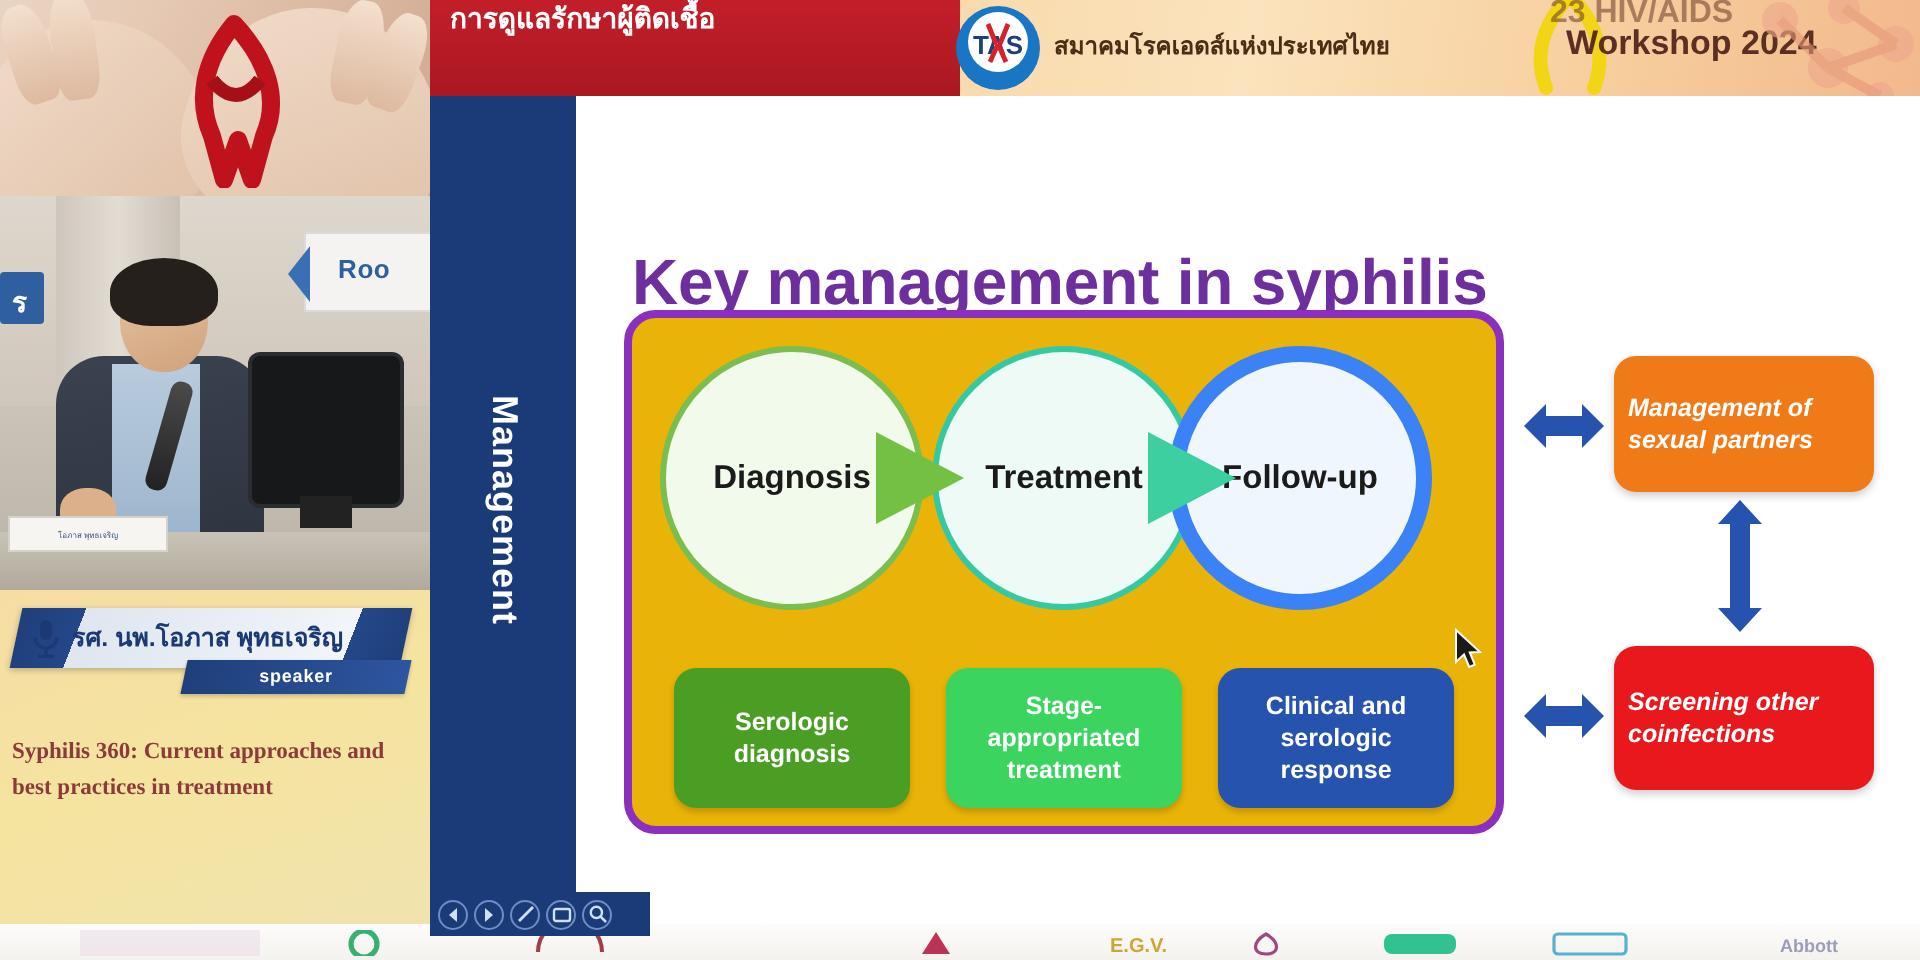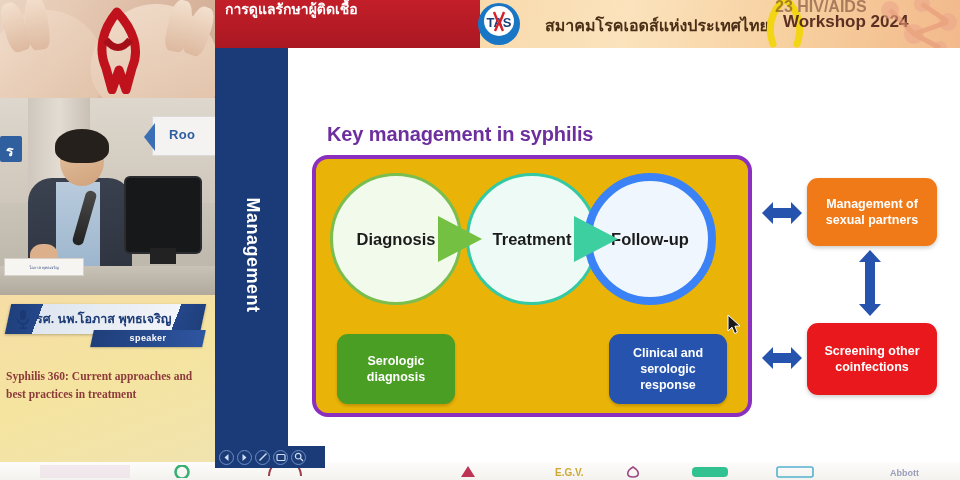--- a/index.html
+++ b/index.html
@@ -91,36 +91,36 @@
   #top-banner { position:absolute; left:215px; top:0; width:745px; height:48px; overflow:hidden;
     background:linear-gradient(100deg,#f6c98e 0%,#f8d7a6 28%,#fbe3bd 55%,#f7cf9e 78%,#f2b98c 100%); }
   #tb-red { position:absolute; left:0; top:-10px; width:265px; height:58px;
     background:linear-gradient(180deg,#c8202b,#aa1822); }
   #tb-red .l1 { position:absolute; left:10px; top:8px; width:250px; font-size:14px;
     font-weight:700; color:#fff; white-space:nowrap; }
   #tb-red .l2 { position:absolute; left:10px; top:22px; font-size:19px; font-weight:700;
     color:#fff; white-space:nowrap; }
   #tb-red .l2 em { font-style:normal; font-size:12px; font-weight:700; }
   #tas-logo { position:absolute; left:262px; top:2px; width:44px; height:44px; }
-  #tas-thai { position:absolute; left:330px; top:13px; font-size:16px; font-weight:700;
+  #tas-thai { position:absolute; left:312px; top:13px; font-size:12px; font-weight:700;
     color:#4a2e16; white-space:nowrap; }
   #wk-ribbon { position:absolute; left:540px; top:-6px; width:60px; height:54px; }
   #wk-23 { position:absolute; left:560px; top:-2px; font-size:16px; font-weight:800;
     color:#6d3a2a; opacity:.55; white-space:nowrap; }
   #wk-title { position:absolute; left:568px; top:12px; font-size:17px; font-weight:800;
     color:#5b2f22; white-space:nowrap; }
   #tb-mol { position:absolute; right:-6px; top:-4px; width:96px; height:56px; opacity:.75; }
 
   
   #slide { position:absolute; left:215px; top:48px; width:745px; height:414px; background:#fff; }
   #mgmt-rail { position:absolute; left:0; top:0; width:73px; height:414px; background:#1b3a78; }
   #mgmt-label { position:absolute; left:50%; top:50%; transform:translate(-50%,-50%) rotate(90deg);
     white-space:nowrap; color:#fff; font-size:18px; font-weight:600; letter-spacing:.5px; }
 
-  #slide-title { position:absolute; left:112px; top:75px; font-size:20px; font-weight:700;
+  #slide-title { position:absolute; left:101px; top:75px; font-size:32px; font-weight:700;
     color:#6d2f9e; letter-spacing:-.1px; }
 
   
   #flow-box { position:absolute; left:97px; top:107px; width:440px; height:262px;
     border:4px solid #8b2fbe; border-radius:16px; background:#eab308; }
 
   .circ { position:absolute; border-radius:50%; display:flex; align-items:center;
     justify-content:center; font-size:16.5px; font-weight:700; color:#1b1b1b; z-index:3; }
   #c-diag { left:14px; top:14px; width:132px; height:132px;
     border:3px solid #79be4e; background:#f2faec; }
@@ -137,22 +137,22 @@
   .sub-box { position:absolute; top:175px; width:118px; height:70px; border-radius:11px;
     display:flex; align-items:center; justify-content:center; text-align:center; color:#fff;
     font-size:12.5px; font-weight:700; line-height:1.28; padding:0 6px;
     box-shadow:0 2px 3px rgba(0,0,0,.18); }
   #sb-diag { left:21px; background:#4a9e23; }
   #sb-trt  { left:157px; background:#3ad45f; }
   #sb-fup  { left:293px; background:#2553ae; }
 
   
   .rbox { position:absolute; width:130px; border-radius:11px; display:flex; align-items:center;
-    justify-content:center; text-align:center; color:#fff; font-size:12.5px; font-weight:700;
-    line-height:1.3; padding:0 7px; box-shadow:0 2px 4px rgba(0,0,0,.2); }
+    justify-content:center; text-align:left; color:#fff; font-size:12.5px; font-weight:700;
+    line-height:1.3; padding:0 7px; box-shadow:0 2px 4px rgba(0,0,0,.2);font-style:italic; }
   #rb-partners { left:592px; top:130px; width:130px; height:68px; background:#f07918; }
   #rb-screen   { left:592px; top:275px; width:130px; height:72px; background:#e8181c; }
 
   .harrow { position:absolute; height:30px; z-index:5; }
   #ha-top { left:545px; top:150px; width:44px; }
   #ha-bot { left:545px; top:295px; width:44px; }
   #va-mid { position:absolute; left:640px; top:200px; width:30px; height:70px; }
 
   
   #cursor { position:absolute; left:512px; top:266px; z-index:20; }
@@ -271,20 +271,21 @@
 
     <div id="flow-box">
       <div class="chev" id="chev1"></div>
       <div class="chev" id="chev2"></div>
 
       <div class="circ" id="c-diag">Diagnosis</div>
       <div class="circ" id="c-trt">Treatment</div>
       <div class="circ" id="c-fup">Follow-up</div>
 
       <div class="sub-box" id="sb-diag">Serologic diagnosis</div>
+      <div class="sub-box" id="sb-trt">Stage-appropriated treatment</div>
       <div class="sub-box" id="sb-fup">Clinical and serologic response</div>
     </div>
 
     <svg class="harrow" id="ha-top" viewBox="0 0 44 30">
       <path d="M2 15 L13 4 L13 10 L31 10 L31 4 L42 15 L31 26 L31 20 L13 20 L13 26 Z" fill="#2553ae"></path>
     </svg>
     <svg class="harrow" id="ha-bot" viewBox="0 0 44 30">
       <path d="M2 15 L13 4 L13 10 L31 10 L31 4 L42 15 L31 26 L31 20 L13 20 L13 26 Z" fill="#2553ae"></path>
     </svg>
     <svg id="va-mid" viewBox="0 0 30 70">

